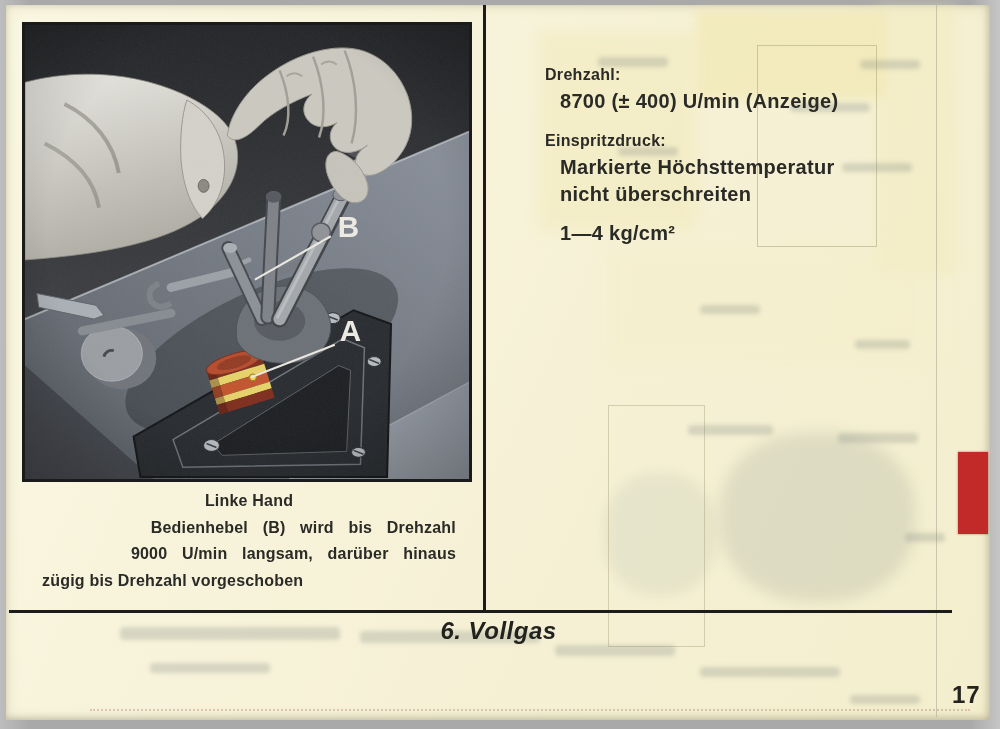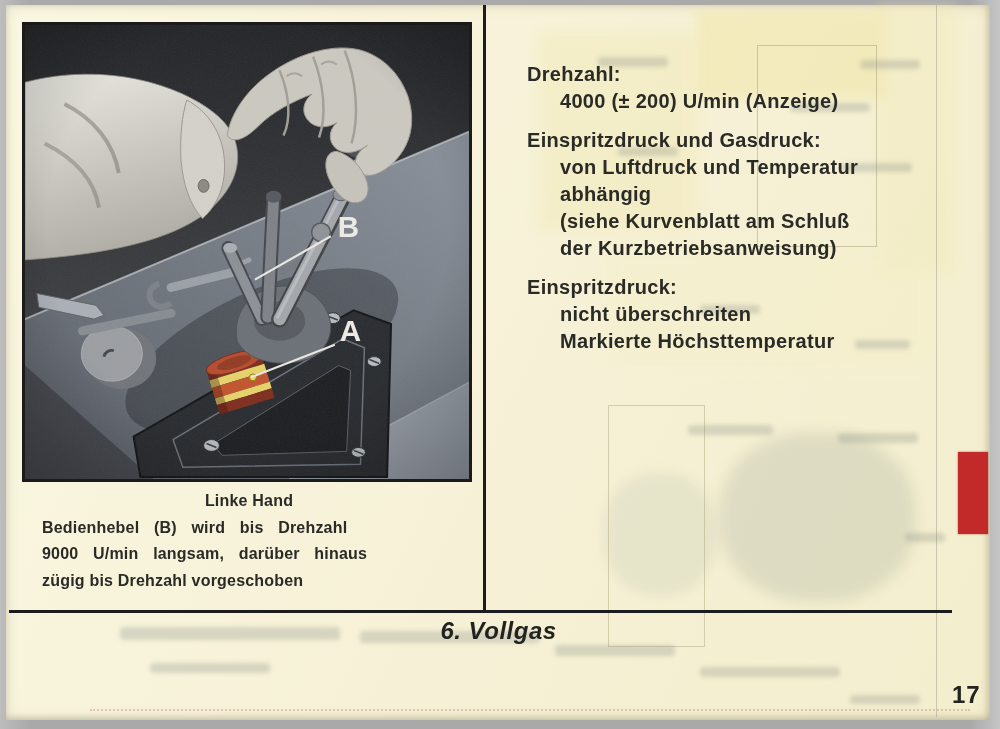--- a/index.html
+++ b/index.html
@@ -51,26 +51,26 @@
   .figure{
     position:absolute;left:16px;top:17px;width:450px;height:460px;
     border:3px solid #1b1b1b;box-sizing:border-box;background:#2e2f33;
   }
   .figure svg{display:block;width:100%;height:100%;}
   .caption{
     position:absolute;left:36px;top:483px;width:414px;
     color:#2a2a26;font-size:16px;font-weight:700;line-height:26.5px;letter-spacing:.2px;
   }
   .cap-center{text-align:center;}
-  .cap-just{word-spacing:10px;}
+  .cap-just{word-spacing:10px;text-align:right;}
   .vdivider{position:absolute;left:477px;top:0;width:3px;height:605px;background:#1c1c1c;}
   .hrule{position:absolute;left:3px;top:605px;width:943px;height:3px;background:#1c1c1c;}
   .specs{position:absolute;left:521px;top:56px;width:450px;color:#2a2a26;}
   .spec{margin-bottom:12px;}
-  .spec .term{font-size:20px;font-weight:700;line-height:27px;letter-spacing:.3px;}
+  .spec .term{font-size:16px;font-weight:700;line-height:27px;letter-spacing:.3px;margin-left:18px;}
   .spec .detail{font-size:20px;font-weight:700;line-height:27px;letter-spacing:.3px;padding-left:33px;}
   .heading{
     position:absolute;left:0;top:612px;width:985px;text-align:center;
     font-size:24px;font-weight:700;font-style:italic;color:#22221e;letter-spacing:.5px;
   }
   .red-tab{position:absolute;left:952px;top:447px;width:30px;height:82px;background:#c22a2a;box-shadow:0 0 2px rgba(140,30,30,.6);}
   .pagenum{position:absolute;left:946px;top:676px;font-size:24px;font-weight:700;color:#23231f;letter-spacing:1px;}
 </style>
 </head>
 <body>
@@ -243,35 +243,29 @@
       <div class="cap-line cap-just">Bedienhebel (B) wird bis Drehzahl</div>
       <div class="cap-line cap-just">9000 U/min langsam, darüber hinaus</div>
       <div class="cap-line">zügig bis Drehzahl vorgeschoben</div>
     </div>
 
     <div class="vdivider"></div>
 
     <div class="specs">
       <div class="spec">
         <div class="term">Drehzahl:</div>
-        <div class="detail">4000 (± 200) U/min (Anzeige)</div>
-      </div>
-      <div class="spec">
-        <div class="term">Einspritzdruck und Gasdruck:</div>
-        <div class="detail">von Luftdruck und Temperatur</div>
-        <div class="detail">abhängig</div>
-        <div class="detail">(siehe Kurvenblatt am Schluß</div>
-        <div class="detail">der Kurzbetriebsanweisung)</div>
+        <div class="detail">8700 (± 400) U/min (Anzeige)</div>
       </div>
       <div class="spec">
         <div class="term">Einspritzdruck:</div>
+        <div class="detail">Markierte Höchsttemperatur</div>
         <div class="detail">nicht überschreiten</div>
-        <div class="detail">Markierte Höchsttemperatur</div>
       </div>
       <div class="spec">
+        <div class="detail">1—4 kg/cm²</div>
       </div>
     </div>
 
     <div class="hrule"></div>
     <div class="heading">6. Vollgas</div>
     <div class="red-tab"></div>
     <div class="pagenum">17</div>
 
   </div>
 </div>

